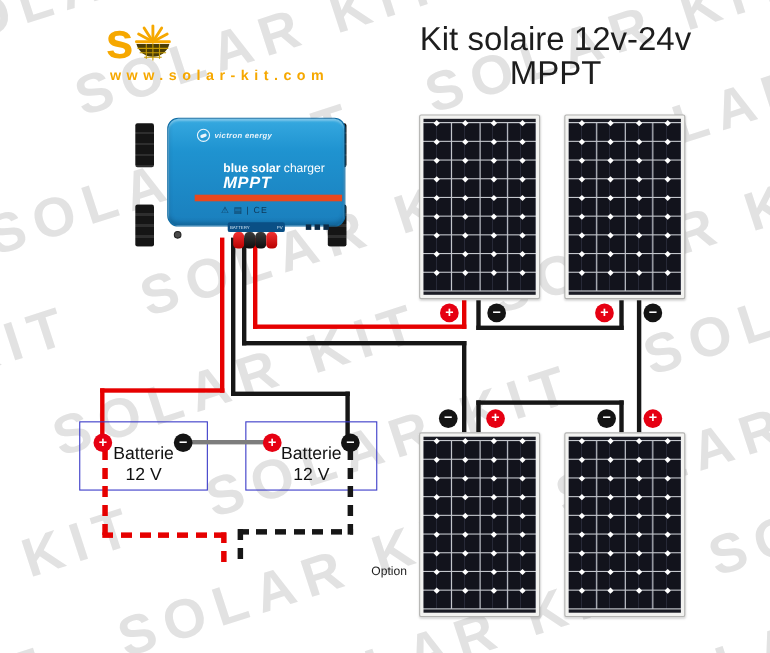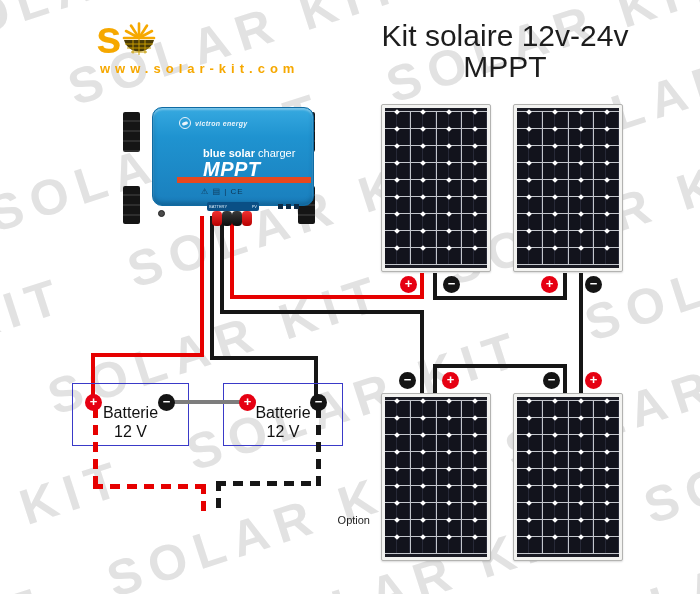--- a/index.html
+++ b/index.html
@@ -37,21 +37,21 @@
     border-radius:10px;border:1px solid #0f6ba3;
     background:linear-gradient(180deg,#36a9e0 0%,var(--controller-blue) 30%,#1a7fbd 100%);
     box-shadow:inset 0 2px 2px rgba(255,255,255,.35), inset 0 -3px 4px rgba(0,40,70,.3);}
   .brand-row{position:absolute;left:26px;top:9px;display:flex;align-items:center;gap:4px;}
   .brand-emblem{width:12px;height:12px;border:1.4px solid #eaf4fb;border-radius:50%;position:relative;}
   .brand-emblem::after{content:"";position:absolute;left:2px;top:4px;width:6px;height:3px;
     background:#eaf4fb;border-radius:2px;transform:rotate(-20deg);}
   .brand-name{font-size:7px;font-style:italic;font-weight:bold;color:#eaf4fb;letter-spacing:.3px;}
   .product-line{position:absolute;left:50px;top:39px;font-size:11px;color:#fff;}
   .product-line .bold{font-weight:bold;}
-  .model{position:absolute;left:50px;top:50px;font-size:20px;font-weight:bold;
+  .model{position:absolute;left:50px;top:50px;font-size:15px;font-weight:bold;
     font-style:italic;color:#fff;letter-spacing:.5px;}
   .stripe{position:absolute;left:24px;top:69px;width:134px;height:6px;background:var(--stripe-orange);}
   .certs{position:absolute;left:48px;top:79px;font-size:8px;color:#0e3757;letter-spacing:1px;}
   .screw{position:absolute;left:5px;top:102px;width:7px;height:7px;border-radius:50%;
     background:#4a4a4a;border:1px solid #222;}
   .term-base{position:absolute;left:54px;top:94px;width:52px;height:9px;background:#0a4f85;
     border-radius:2px;display:flex;justify-content:space-between;align-items:center;padding:0 2px;}
   .term-label{font-size:4px;color:#d7e9f6;letter-spacing:0;}
   .cap{position:absolute;top:103px;width:10px;height:15px;border-radius:4px;z-index:4;}
   .cap.red{background:linear-gradient(180deg,#f03030,#b80000);}

